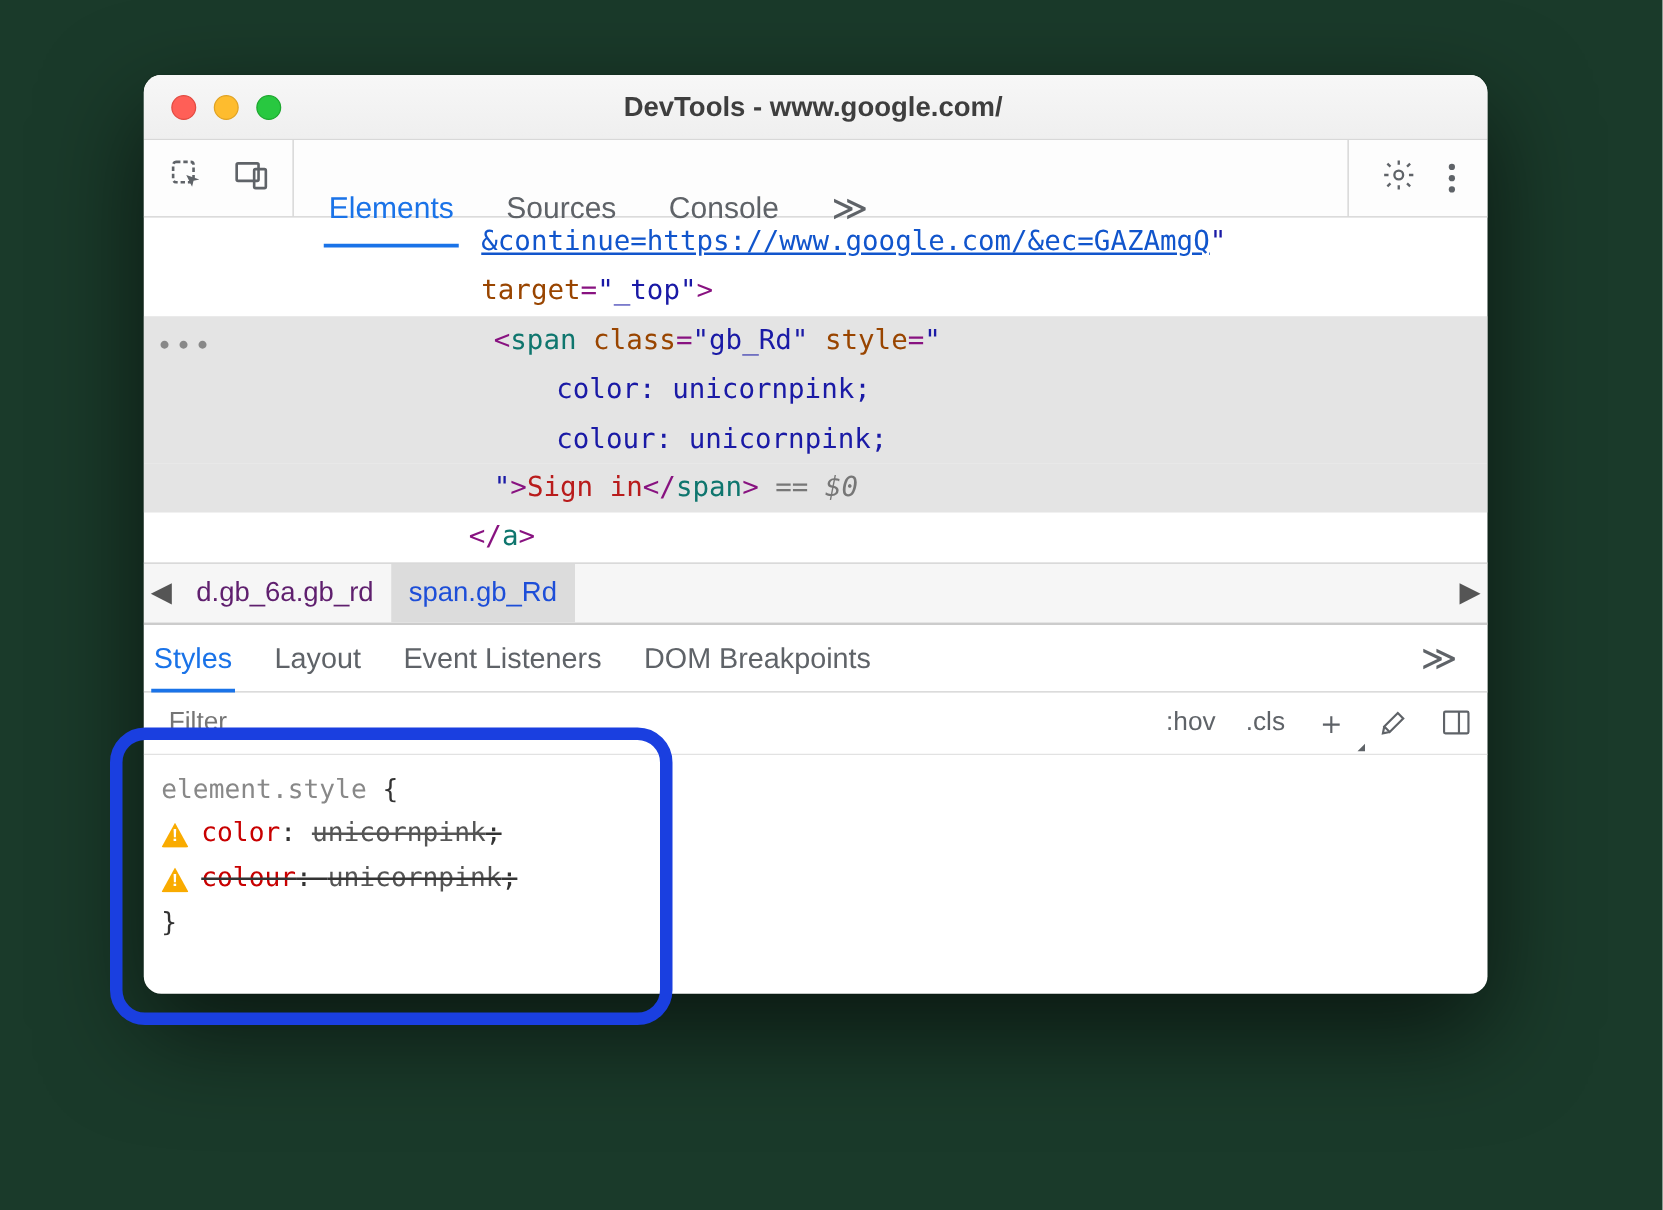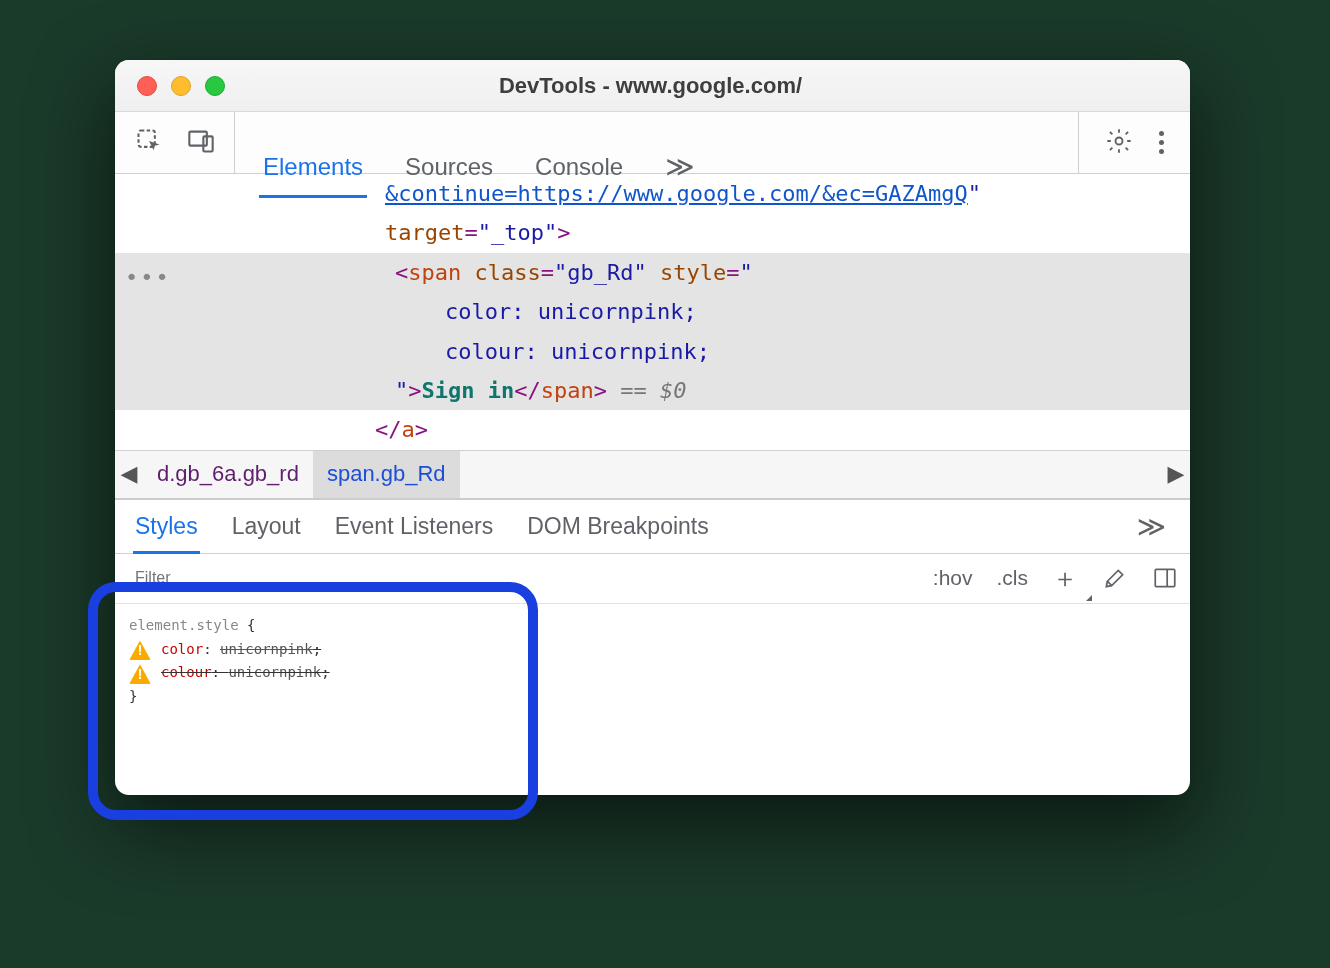--- a/index.html
+++ b/index.html
@@ -137,26 +137,26 @@
     left: 10px;
     top: 6px;
     color: #888;
     font-size: 22px;
     letter-spacing: 2px;
   }
   .indent1 { padding-left: 270px; }
   .indent2 { padding-left: 320px; }
   .indent2b { padding-left: 280px; }
   .indent3 { padding-left: 330px; }
-  .tagc { color:#c2410c; }
+  .tagc { color:#0f766e; }
   .attrn { color:#994500; }
   .attrv { color:#1a1aa6; }
   .punct { color:#881280;}
   .link { color:#1155cc; text-decoration: underline;}
-  .txt { color:#0f766e;font-weight:bold; }
+  .txt { color:#b91c1c; }
   .eqvar { color:#777; font-style: italic;}
 
   
   .crumbs {
     height: 48px;
     border-top: 1px solid #d0d0d0;
     background: #f6f6f6;
     display:flex;
     align-items:center;
     font-size: 22px;
@@ -179,21 +179,21 @@
     color:#1d4ed8;
   }
 
   
   .subtabs {
     height: 56px;
     border-top: 2px solid #ccc;
     display:flex;
     align-items:center;
     gap: 34px;
-    padding-left: 20px;
+    padding-left: 8px;
     font-size: 23px;
     color:#5f6368;
     border-bottom:1px solid #d0d0d0;
     background:#fff;
   }
   .subtab {
     height:100%;
     display:flex;
     align-items:center;
     position:relative;
@@ -214,21 +214,21 @@
     height: 50px;
     border-bottom:1px solid #e2e2e2;
     font-size: 21px;
     color:#5f6368;
   }
   .filterrow .filterinput {
     flex:1;
     border:none;
     outline:none;
     padding-left: 20px;
-    font-size:16px;
+    font-size:21px;
     color:#888;
     height:100%;
     background:transparent;
   }
   .filterrow .btn {
     padding: 0 12px;
     cursor:pointer;
     display:flex;
     align-items:center;
     height:100%;
@@ -242,21 +242,21 @@
     content:"";
     position:absolute;
     right:-2px; bottom:2px;
     border-left:6px solid transparent;
     border-bottom:6px solid #5f6368;
   }
 
   
   .stylespanel {
     font-family: "SF Mono", Menlo, monospace;
-    font-size: 14px;
+    font-size: 21px;
     padding: 10px 0 60px 14px;
     color:#333;
     line-height: 1.7;
     flex:1;
     overflow:hidden;
     position:relative;
   }
   .sel-name { color:#888;}
   .propline { display:flex; align-items:center; gap:10px;}
   .warn {

